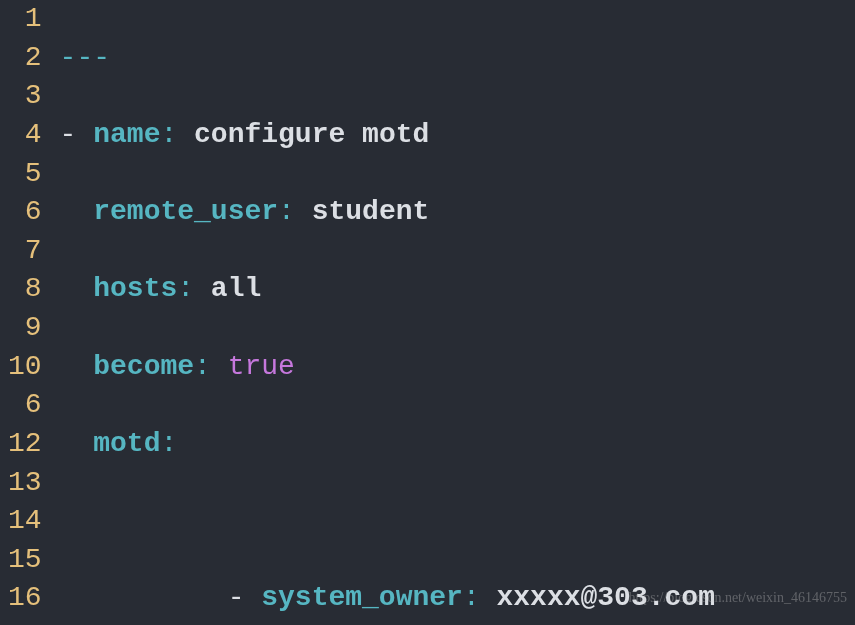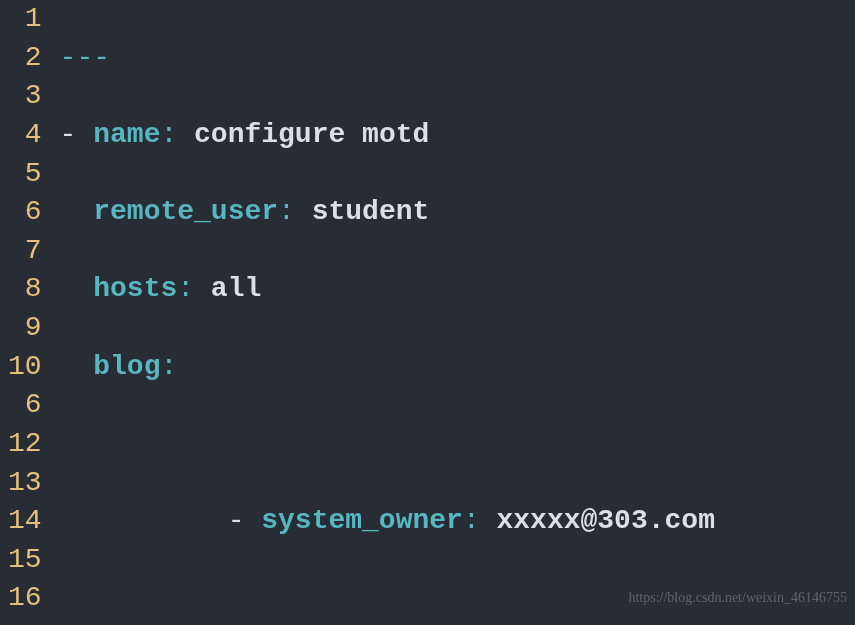--- a/index.html
+++ b/index.html
@@ -60,21 +60,22 @@
     <div>13</div>
     <div>14</div>
     <div>15</div>
     <div>16</div>
   </div>
   <div class="code">
 <div><span class="punc">---</span></div>
 <div><span class="dash">- </span><span class="key">name</span><span class="punc">: </span><span class="val">configure motd</span></div>
 <div>  <span class="key">remote_user</span><span class="punc">: </span><span class="val">student</span></div>
 <div>  <span class="key">hosts</span><span class="punc">: </span><span class="val">all</span></div>
-<div>  <span class="key">blog</span><span class="punc">:</span></div>
+<div>  <span class="key">become</span><span class="punc">: </span><span class="bool">true</span></div>
+<div>  <span class="key">motd</span><span class="punc">:</span></div>
 <div><span class="val"></span>&nbsp;</div>
 <div>          <span class="dash">- </span><span class="key">system_owner</span><span class="punc">: </span><span class="val">xxxxx@303.com</span></div>
 
 
 
 
 
 
 
 

